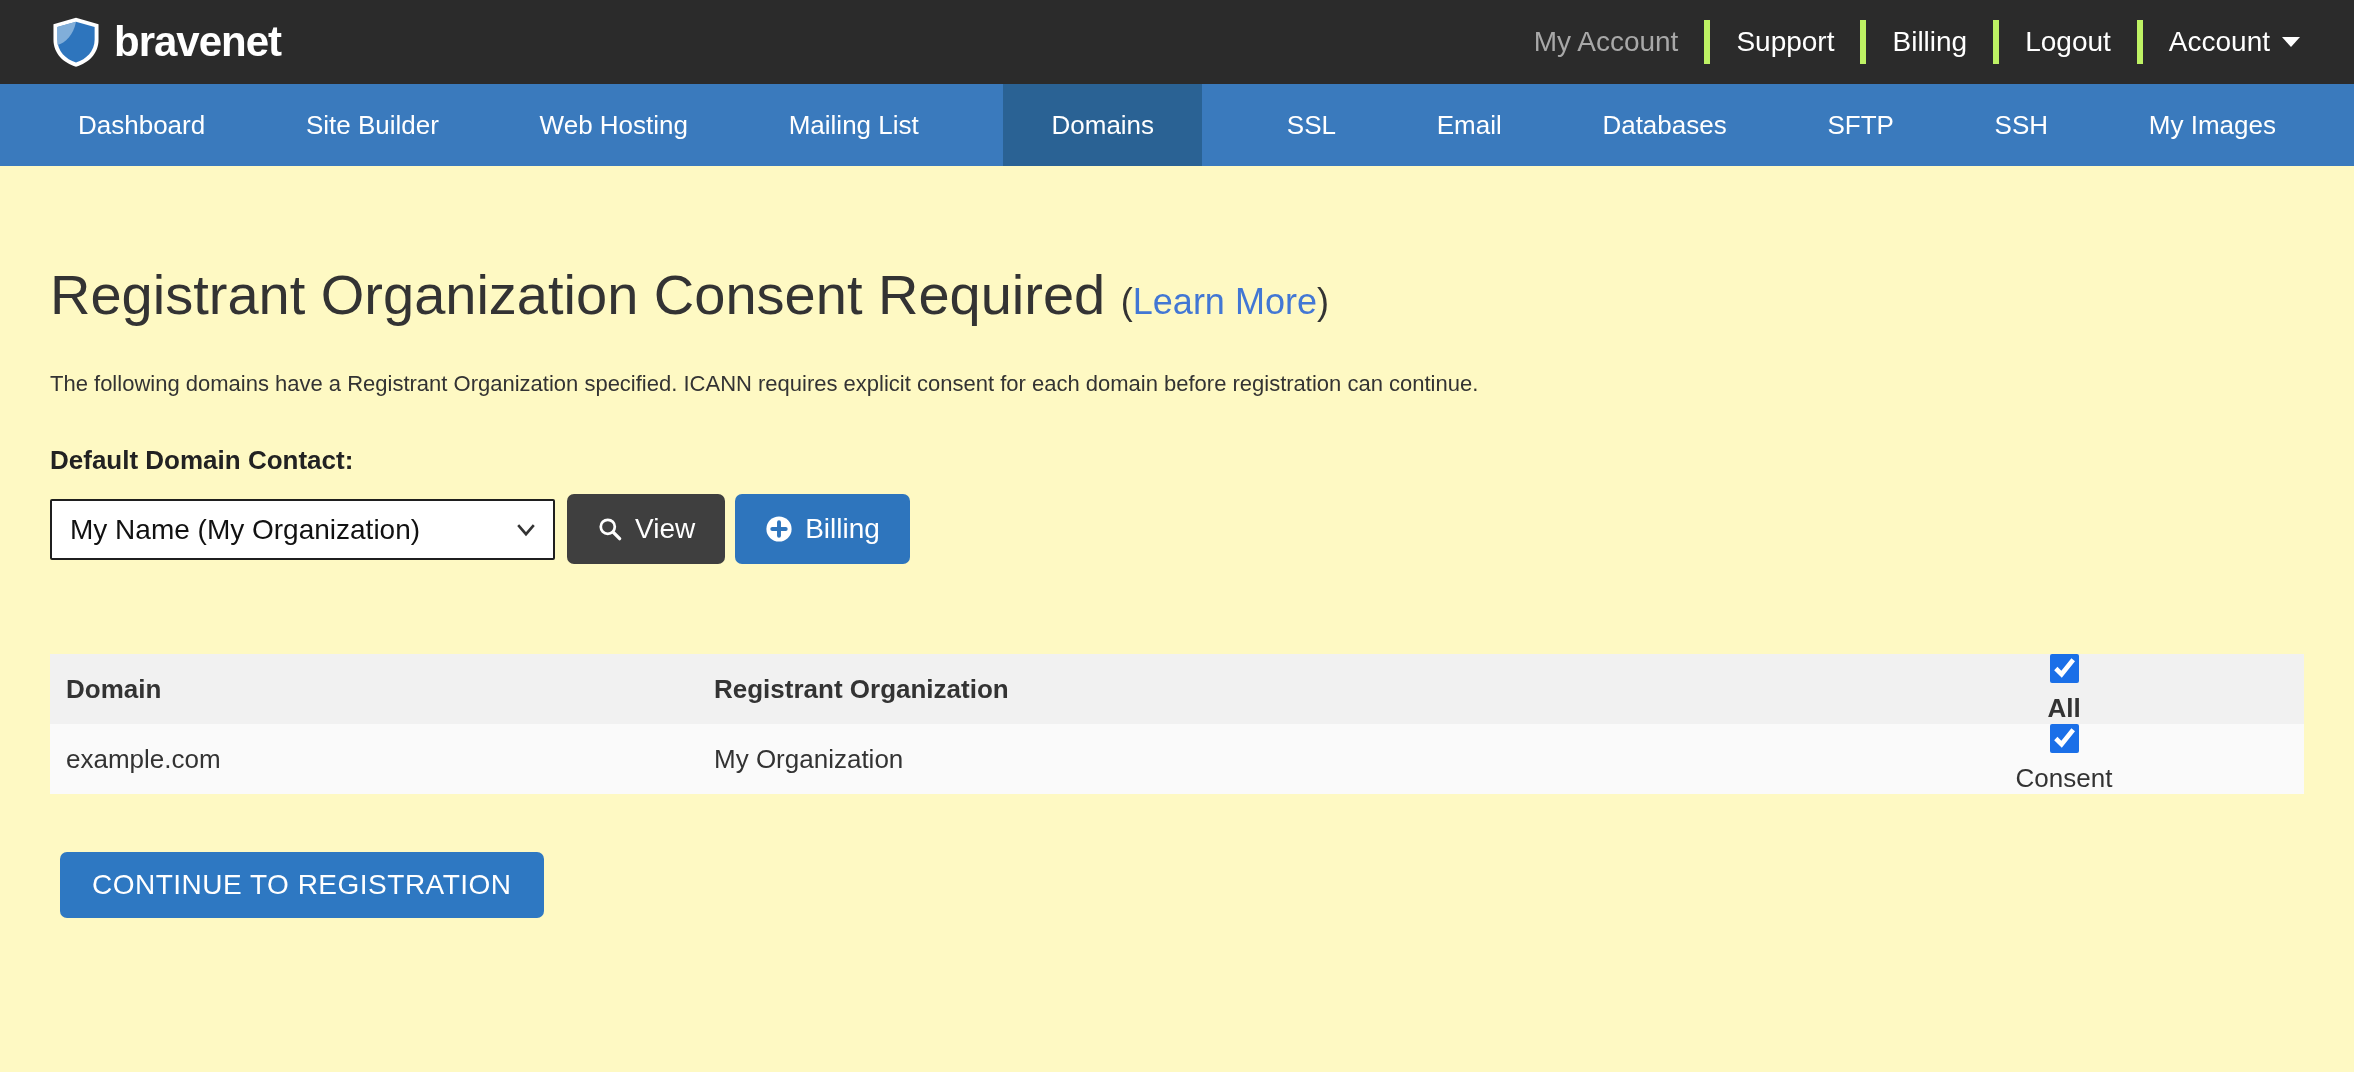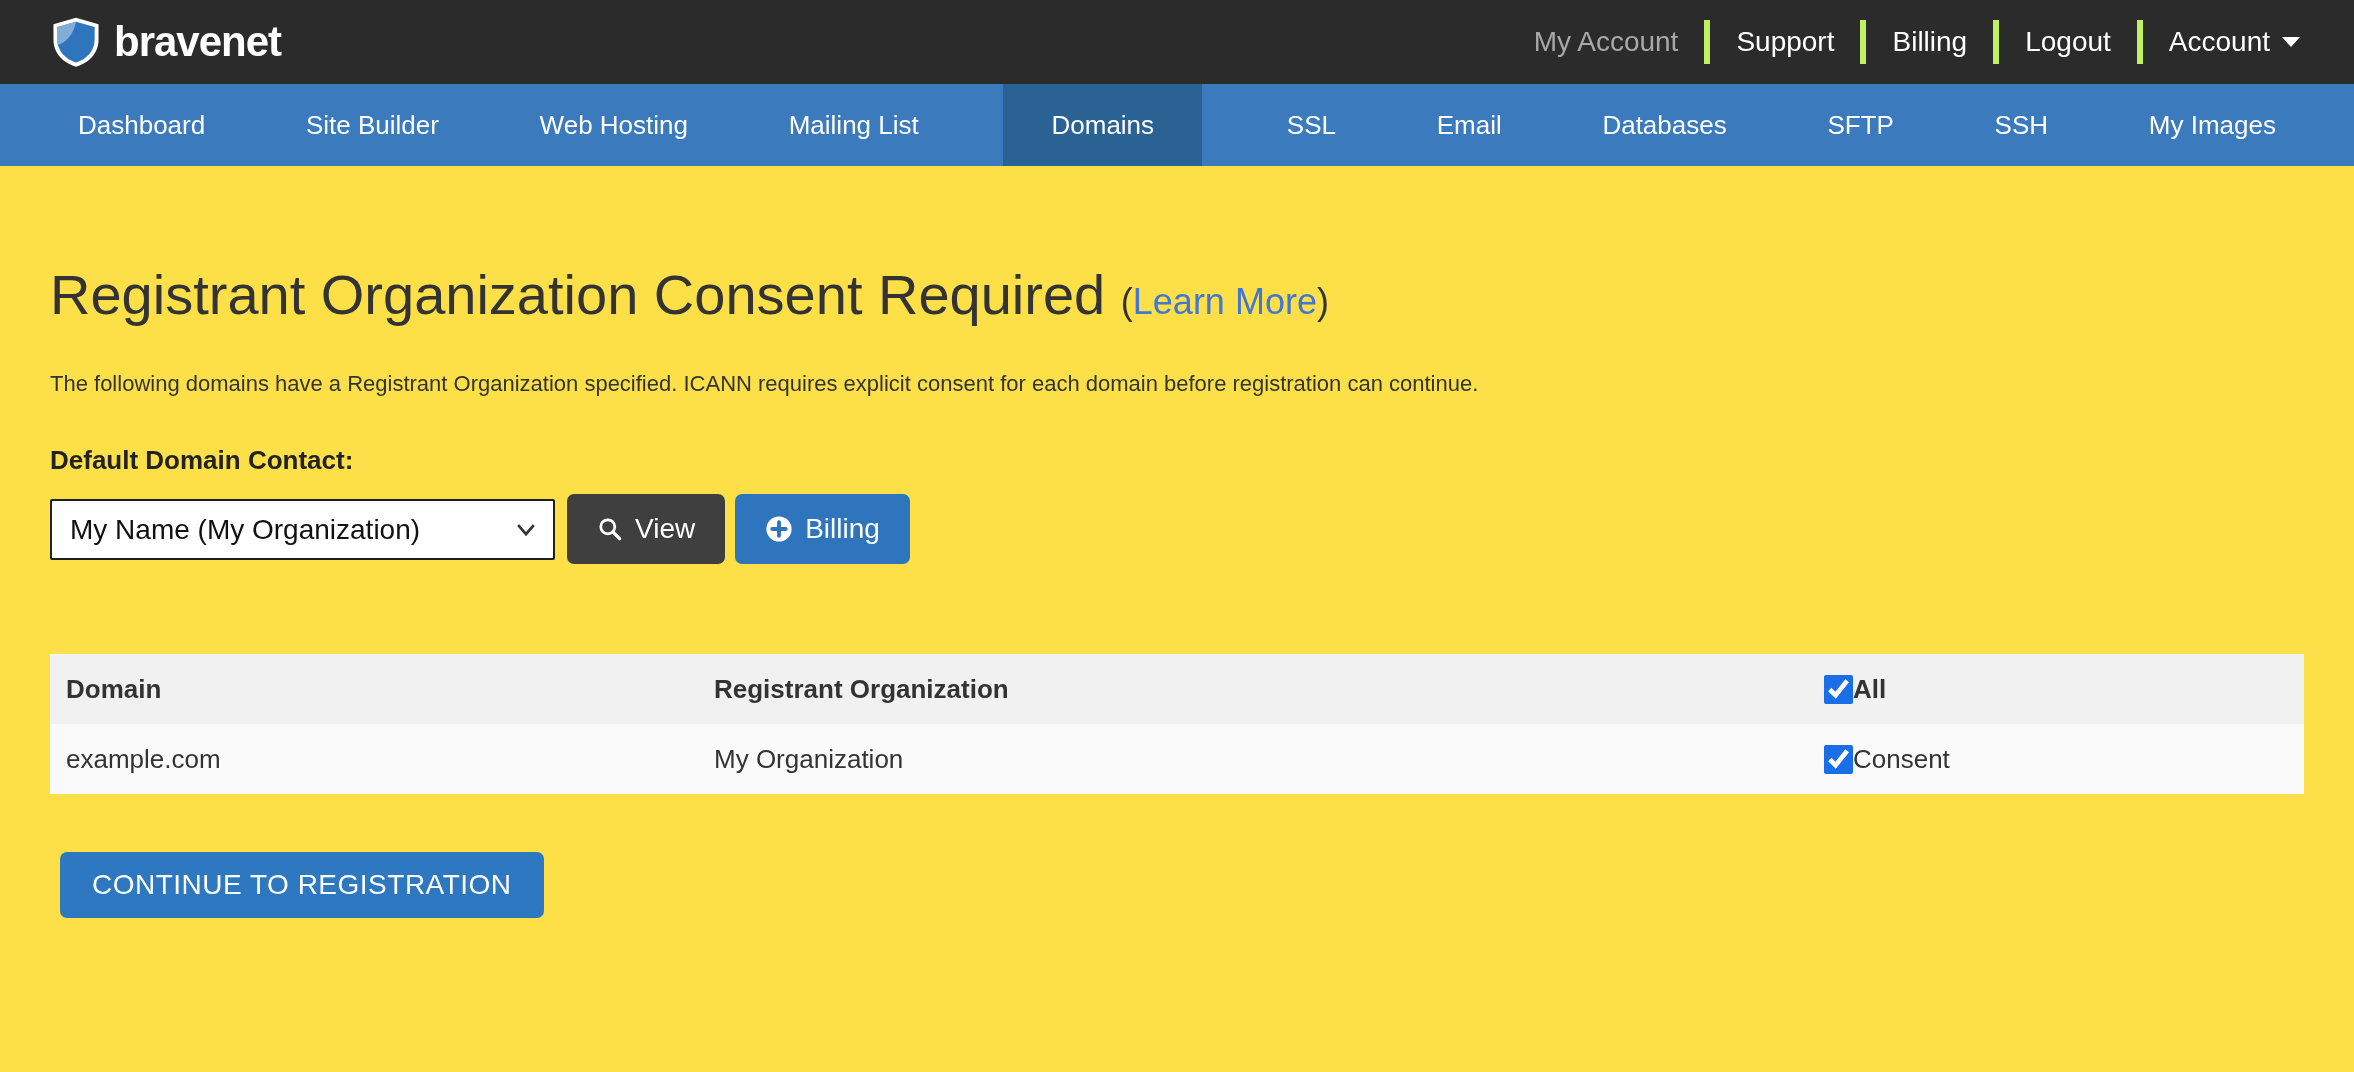--- a/index.html
+++ b/index.html
@@ -4,21 +4,21 @@
 <style>
   * { margin: 0; padding: 0; box-sizing: border-box; }
   html, body { background: #fff; }
   body {
     font-family: "Liberation Sans", sans-serif;
     color: #333;
   }
   .page {
     width: 2354px;
     height: 1072px;
-    background: #fde047;
+    background: #fef9c3;
     overflow: hidden;
     position: relative;
   }
 
   
   .topbar {
     height: 84px;
     background: #2b2b2b;
     display: flex;
     align-items: center;
@@ -163,20 +163,22 @@
     grid-template-columns: 648px 1110px 1fr;
     align-items: center;
     height: 70px;
   }
   .t-head { background: #f1f1f1; font-weight: bold; }
   .t-body { background: #fafafa; }
   .t-cell { font-size: 26px; color: #333; padding-left: 16px; }
   .check-cell {
     display: flex;
     align-items: center;
+    gap: 10px;
+    flex-direction: column;
   }
   .check-cell input[type="checkbox"] {
     width: 29px; height: 29px;
     accent-color: #1a6fe8;
     cursor: pointer;
   }
   .check-label-bold { font-weight: bold; font-size: 26px; }
   .check-label { font-weight: normal; font-size: 26px; }
 
   

